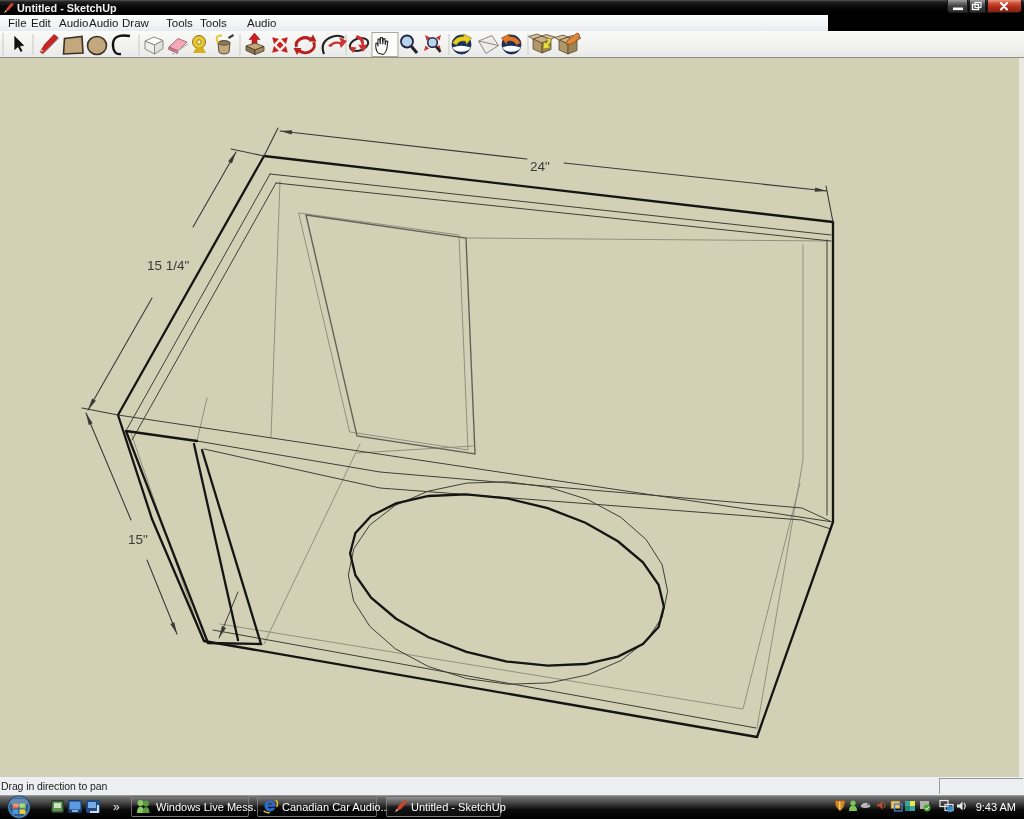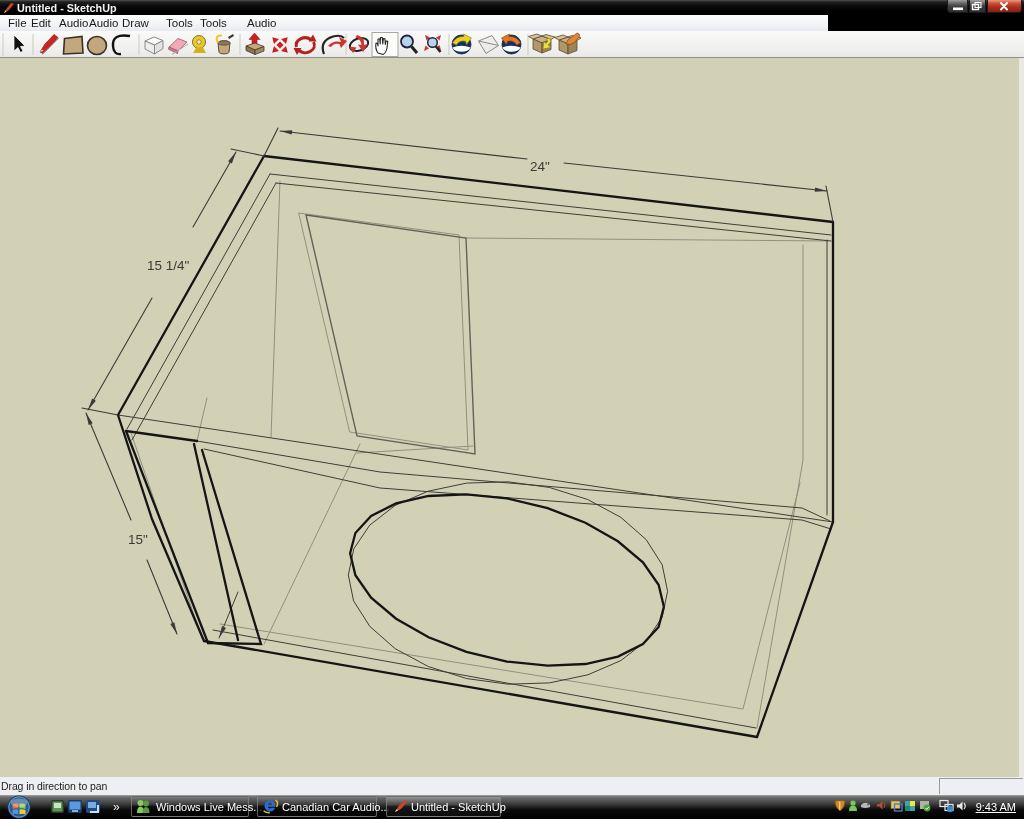--- a/index.html
+++ b/index.html
@@ -39,21 +39,21 @@
     border-top:1px solid #9a9a9a;border-left:1px solid #9a9a9a;box-sizing:border-box;}
   
   #taskbar{left:0;top:795px;width:1024px;height:24px;
     background:linear-gradient(#a8a8a8 0%,#6e6e6e 8%,#4a4a4a 30%,#222 50%,#0a0a0a 62%,#000 100%);}
   .tbtn{position:absolute;top:796px;height:21px;border-radius:2px;
     border:1px solid rgba(140,140,140,0.7);box-sizing:border-box;
     background:linear-gradient(rgba(130,130,130,.6) 0%,rgba(60,60,60,.55) 40%,rgba(10,10,10,.72) 50%,rgba(0,0,0,.8) 100%);
     color:#fff;font-size:11px;}
   .tbtn .lbl{position:absolute;left:24px;top:4px;white-space:nowrap;overflow:hidden;}
   #tb3{background:linear-gradient(rgba(170,170,170,.65) 0%,rgba(80,80,80,.6) 42%,rgba(25,25,25,.7) 50%,rgba(15,15,15,.8) 100%);}
-  #clock{right:8px;top:801px;color:#fff;font-size:11px;text-decoration:underline;}
+  #clock{right:8px;top:801px;color:#fff;font-size:11px;}
 </style>
 </head>
 <body>
   <div class="abs" id="titlebar"></div>
   <div class="abs" id="titletext">Untitled - SketchUp</div>
   <svg class="abs" id="appicon" width="12" height="12" style="left:3px;top:2px" viewBox="0 0 12 12">
     <path d="M1,11 L4,6 L8,1 L11,2 L6,8 Z" fill="#c8452a"></path>
     <path d="M1,11 L3.5,9.5 L2.6,8.2 Z" fill="#e8d8c0"></path>
   </svg>
   <div class="wbtn" id="btnmin"></div>

